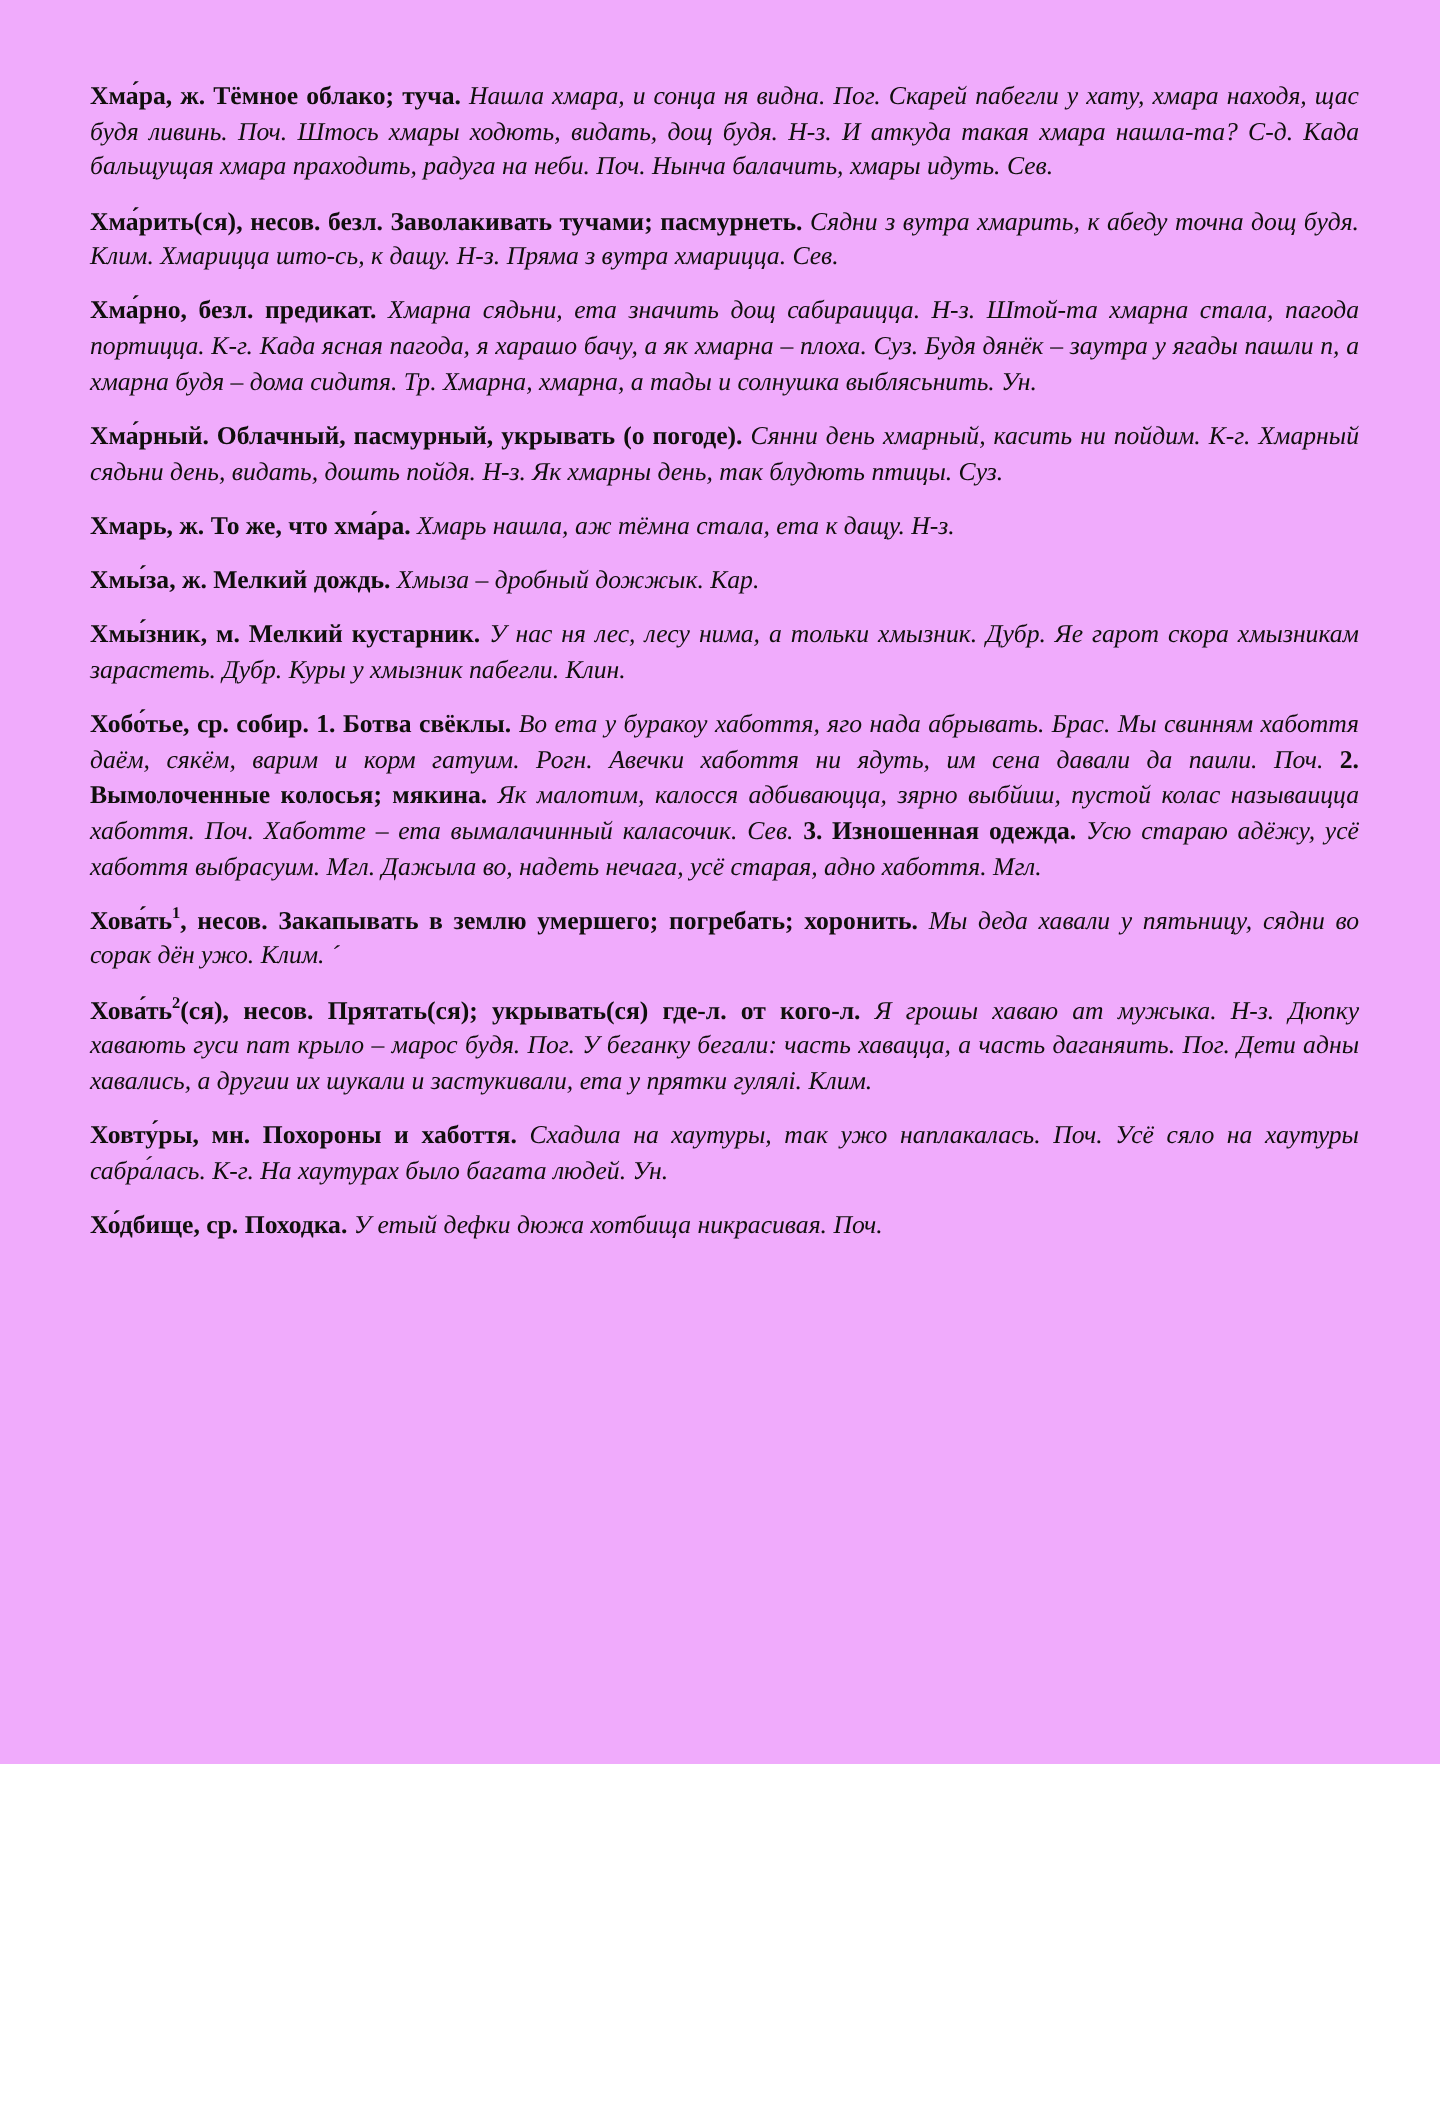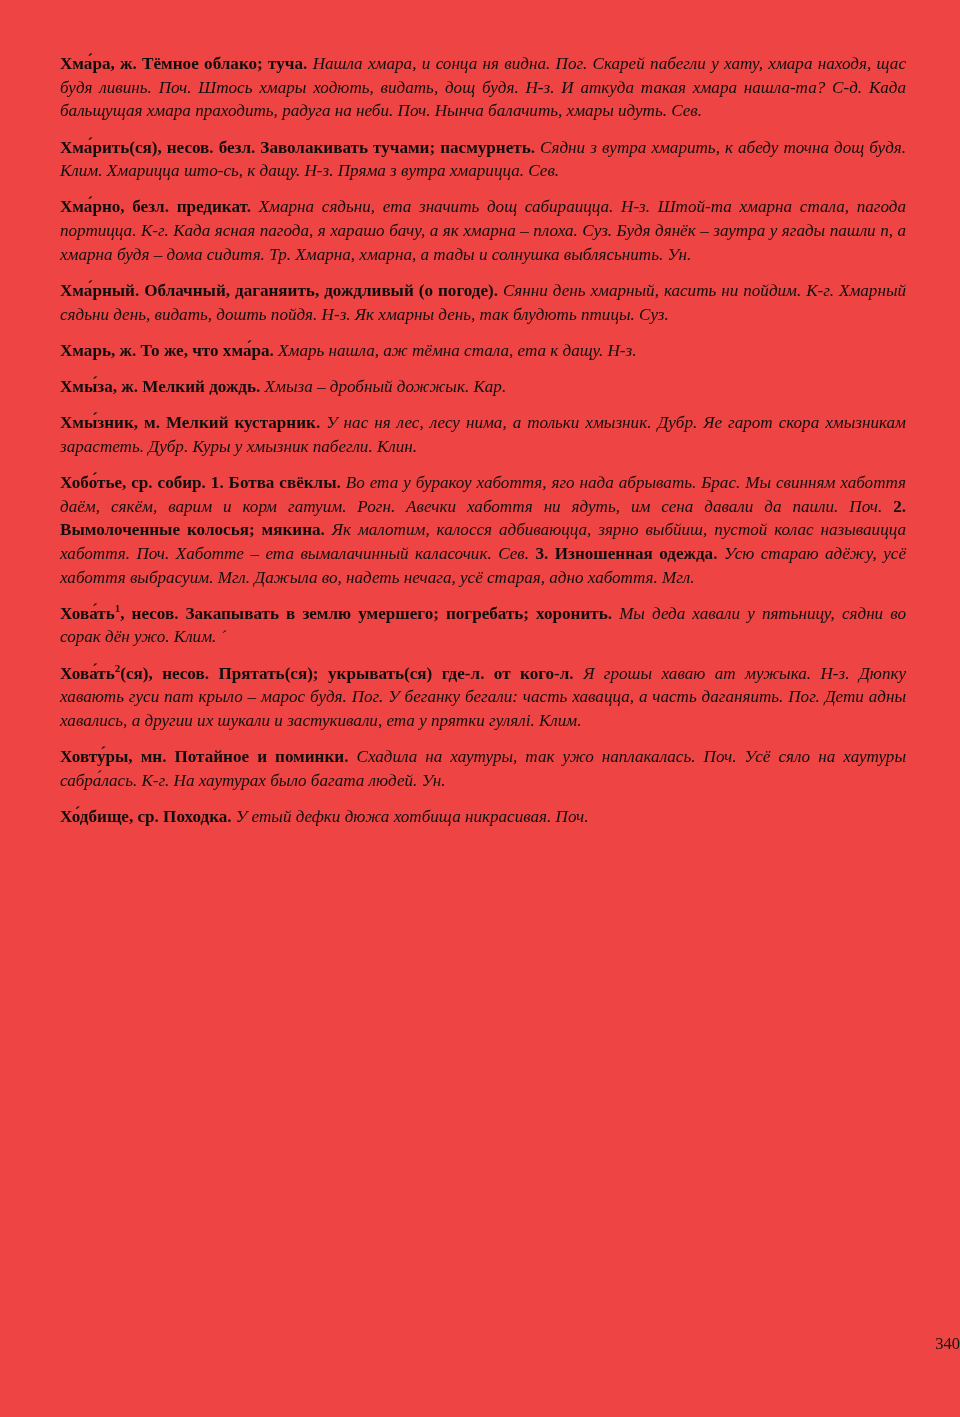--- a/index.html
+++ b/index.html
@@ -3,22 +3,22 @@
 <meta charset="utf-8">
 <style>
   html, body {
     margin: 0;
     padding: 0;
     background: #ffffff;
   }
   .page {
     position: relative;
     width: 960px;
-    height: 1417px;
-    background: #ef4444;
+    height: 1176px;
+    background: #f0abfc;
     box-sizing: border-box;
     overflow: hidden;
   }
   .content {
     position: absolute;
     left: 60px;
     top: 52px;
     width: 846px;
   }
   .entry {
@@ -59,24 +59,24 @@
   }
 </style>
 </head>
 <body>
 
 <div class="page">
   <div class="content">
     <p class="entry"><span class="hw">Хма́ра, ж. Тёмное облако; туча.</span> <span class="ex">Нашла хмара, и сонца ня видна. Пог. Скарей пабегли у хату, хмара находя, щас будя ливинь. Поч. Штось хмары ходють, видать, дощ будя. Н-з. И аткуда такая хмара нашла-та? С-д. Када бальщущая хмара праходить, радуга на неби. Поч. Нынча балачить, хмары идуть. Сев.</span></p>
     <p class="entry"><span class="hw">Хма́рить(ся), несов. безл. Заволакивать тучами; пасмурнеть.</span> <span class="ex">Сядни з вутра хмарить, к абеду точна дощ будя. Клим. Хмарицца што-сь, к дащу. Н-з. Пряма з вутра хмарицца. Сев.</span></p>
     <p class="entry"><span class="hw">Хма́рно, безл. предикат.</span> <span class="ex">Хмарна сядьни, ета значить дощ сабираицца. Н-з. Штой-та хмарна стала, пагода портицца. К-г. Када ясная пагода, я харашо бачу, а як хмарна – плоха. Суз. Будя дянёк – заутра у ягады пашли п, а хмарна будя – дома сидитя. Тр. Хмарна, хмарна, а тады и солнушка выблясьнить. Ун.</span></p>
-    <p class="entry"><span class="hw">Хма́рный. Облачный, даганяить, дождливый (о погоде).</span> <span class="ex">Сянни день хмарный, касить ни пойдим. К-г. Хмарный сядьни день, видать, дошть пойдя. Н-з. Як хмарны день, так блудють птицы. Суз.</span></p>
+    <p class="entry"><span class="hw">Хма́рный. Облачный, пасмурный, укрывать (о погоде).</span> <span class="ex">Сянни день хмарный, касить ни пойдим. К-г. Хмарный сядьни день, видать, дошть пойдя. Н-з. Як хмарны день, так блудють птицы. Суз.</span></p>
     <p class="entry"><span class="hw">Хмарь, ж. То же, что хма́ра.</span> <span class="ex">Хмарь нашла, аж тёмна стала, ета к дащу. Н-з.</span></p>
     <p class="entry"><span class="hw">Хмы́за, ж. Мелкий дождь.</span> <span class="ex">Хмыза – дробный дожжык. Кар.</span></p>
     <p class="entry"><span class="hw">Хмы́зник, м. Мелкий кустарник.</span> <span class="ex">У нас ня лес, лесу нима, а тольки хмызник. Дубр. Яе гарот скора хмызникам зарастеть. Дубр. Куры у хмызник пабегли. Клин.</span></p>
     <p class="entry"><span class="hw">Хобо́тье, ср. собир. 1. Ботва свёклы.</span> <span class="ex">Во ета у буракоу хабоття, яго нада абрывать. Брас. Мы свинням хабоття даём, сякём, варим и корм гатуим. Рогн. Авечки хабоття ни ядуть, им сена давали да паили. Поч.</span> <span class="def">2. Вымолоченные колосья; мякина.</span> <span class="ex">Як малотим, калосся адбиваюцца, зярно выбйиш, пустой колас называицца хабоття. Поч. Хаботте – ета вымалачинный каласочик. Сев.</span> <span class="def">3. Изношенная одежда.</span> <span class="ex">Усю стараю адёжу, усё хабоття выбрасуим. Мгл. Дажыла во, надеть нечага, усё старая, адно хабоття. Мгл.</span></p>
     <p class="entry"><span class="hw">Хова́ть<sup class="hom">1</sup>, несов. Закапывать в землю умершего; погребать; хоронить.</span> <span class="ex">Мы деда хавали у пятьницу, сядни во сорак дён ужо. Клим. ´</span></p>
     <p class="entry"><span class="hw">Хова́ть<sup class="hom">2</sup>(ся), несов. Прятать(ся); укрывать(ся) где-л. от кого-л.</span> <span class="ex">Я грошы хаваю ат мужыка. Н-з. Дюпку хавають гуси пат крыло – марос будя. Пог. У беганку бегали: часть хавацца, а часть даганяить. Пог. Дети адны хавались, а другии их шукали и застукивали, ета у прятки гулялі. Клим.</span></p>
-    <p class="entry"><span class="hw">Ховту́ры, мн. Потайное и поминки.</span> <span class="ex">Схадила на хаутуры, так ужо наплакалась. Поч. Усё сяло на хаутуры сабра́лась. К-г. На хаутурах было багата людей. Ун.</span></p>
+    <p class="entry"><span class="hw">Ховту́ры, мн. Похороны и хабоття.</span> <span class="ex">Схадила на хаутуры, так ужо наплакалась. Поч. Усё сяло на хаутуры сабра́лась. К-г. На хаутурах было багата людей. Ун.</span></p>
     <p class="entry"><span class="hw">Хо́дбище, ср. Походка.</span> <span class="ex">У етый дефки дюжа хотбища никрасивая. Поч.</span></p>
   </div>
   <div class="pagenum">340</div>
 </div>
 
 </body></html>

